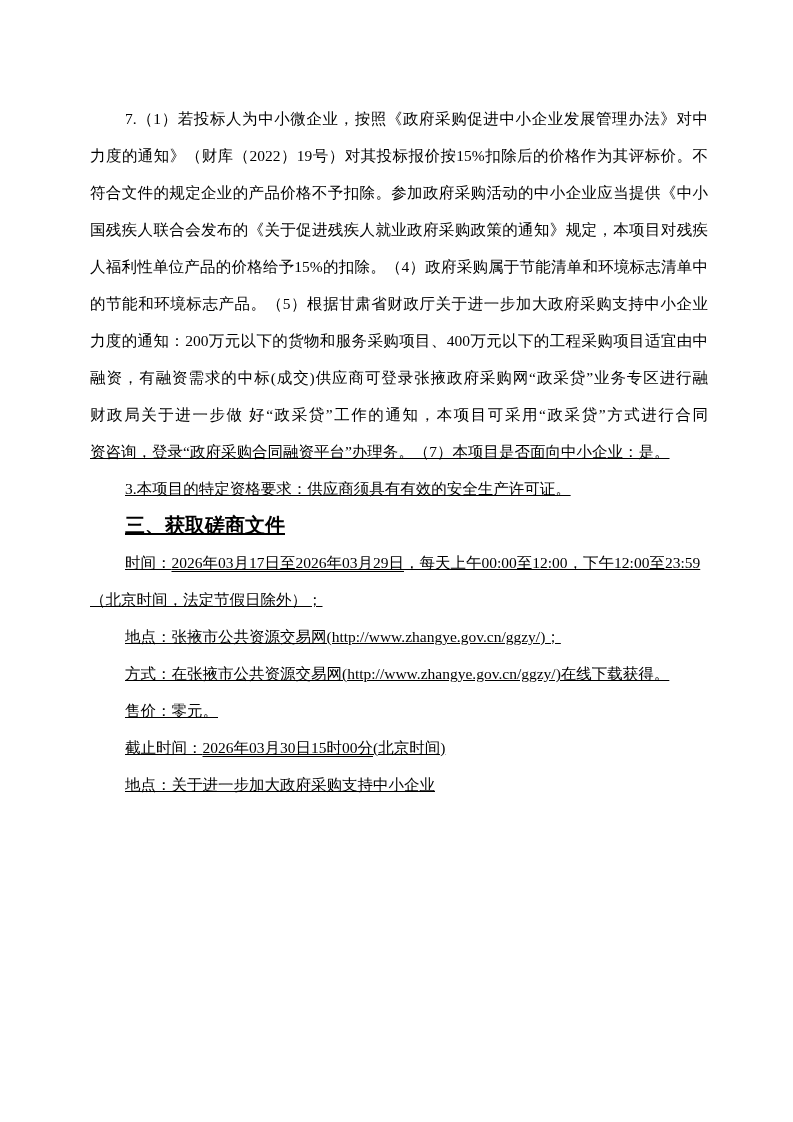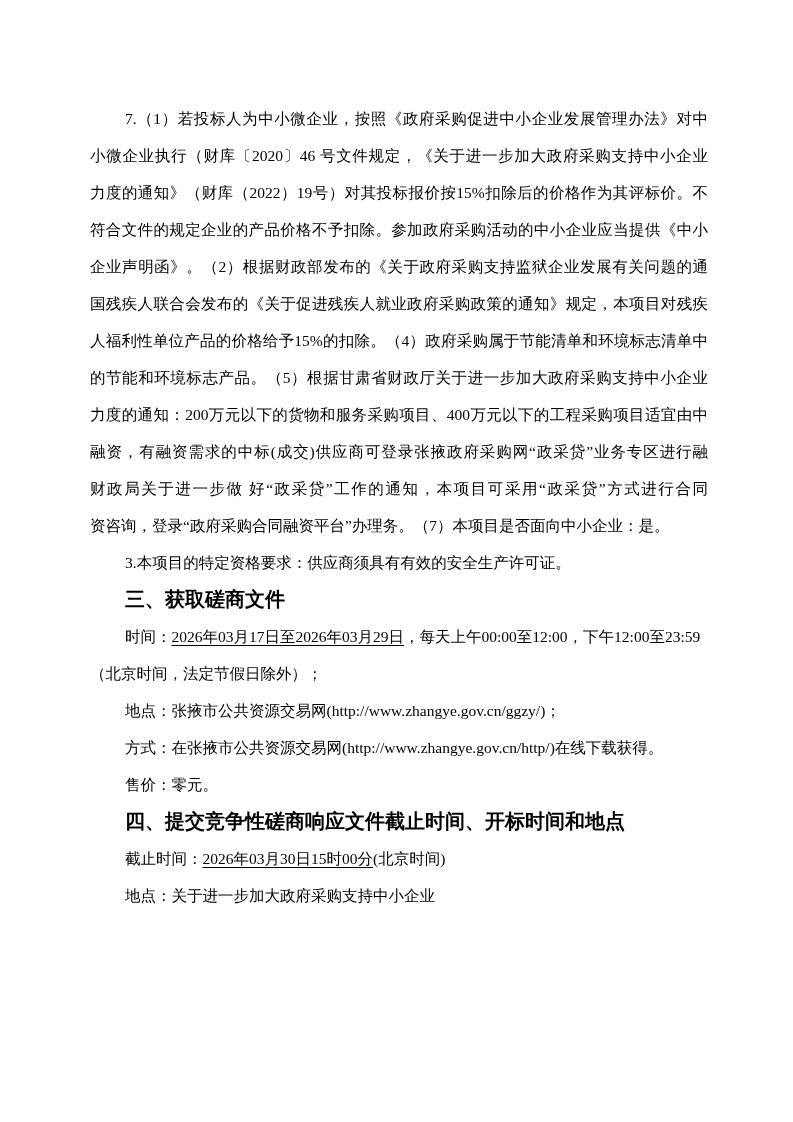--- a/index.html
+++ b/index.html
@@ -30,61 +30,59 @@
   }
   .j {               
     text-align: justify;
     text-align-last: justify;
   }
   .indent {          
     padding-left: 35px;
   }
   .nw {
     white-space: nowrap;
+    text-decoration: underline;
   }
   .heading {
     font-family: "Liberation Sans", "DejaVu Sans", sans-serif;
     font-weight: bold;
     font-size: 20px;
   }
   .u {
     text-decoration: underline;
     text-underline-offset: 3px;
   }
 </style>
 </head>
 <body>
 
 <div class="page">
   <div class="content">
 
     <div class="line j indent">7.（1）若投标人为中小微企业，按照《政府采购促进中小企业发展管理办法》对中</div>
-    <div class="line j">小微企业执行（财库〔2020〕46 号文件规定，《关于进一步加大政府采购支持中小企业</div>
     <div class="line j">力度的通知》（财库（2022）19号）对其投标报价按15%扣除后的价格作为其评标价。不</div>
     <div class="line j">符合文件的规定企业的产品价格不予扣除。参加政府采购活动的中小企业应当提供《中小</div>
-    <div class="line j">企业声明函》。（2）根据财政部发布的《关于政府采购支持监狱企业发展有关问题的通</div>
     <div class="line j">国残疾人联合会发布的《关于促进残疾人就业政府采购政策的通知》规定，本项目对残疾</div>
     <div class="line j">人福利性单位产品的价格给予15%的扣除。（4）政府采购属于节能清单和环境标志清单中</div>
     <div class="line j">的节能和环境标志产品。（5）根据甘肃省财政厅关于进一步加大政府采购支持中小企业</div>
     <div class="line j">力度的通知：200万元以下的货物和服务采购项目、400万元以下的工程采购项目适宜由中</div>
     <div class="line j">融资，有融资需求的中标(成交)供应商可登录张掖政府采购网“政采贷”业务专区进行融</div>
     <div class="line j">财政局关于进一步做 好“政采贷”工作的通知，本项目可采用“政采贷”方式进行合同</div>
     <div class="line nw">资咨询，登录“政府采购合同融资平台”办理务。（7）本项目是否面向中小企业：是。</div>
 
     <div class="line nw indent">3.本项目的特定资格要求：供应商须具有有效的安全生产许可证。</div>
 
     <div class="line nw indent heading">三、获取磋商文件</div>
 
     <div class="line nw indent"><span>时间：</span><span class="u">2026年03月17日至2026年03月29日</span><span>，每天上午00:00至12:00，下午12:00至23:59</span></div>
     <div class="line nw">（北京时间，法定节假日除外）；</div>
 
     <div class="line nw indent">地点：张掖市公共资源交易网(http://www.zhangye.gov.cn/ggzy/)；</div>
-    <div class="line nw indent">方式：在张掖市公共资源交易网(http://www.zhangye.gov.cn/http/)在线下载获得。</div>
+    <div class="line nw indent">方式：在张掖市公共资源交易网(http://www.zhangye.gov.cn/ggzy/)在线下载获得。</div>
     <div class="line nw indent">售价：零元。</div>
 
-    <div class="line nw indent heading">四、提交竞争性磋商响应文件截止时间、开标时间和地点</div>
 
     <div class="line nw indent"><span>截止时间：</span><span class="u">2026年03月30日15时00分</span><span>(北京时间)</span></div>
 
     <div class="line nw indent">地点：关于进一步加大政府采购支持中小企业</div>
 
   </div>
 </div>
 
 </body></html>

